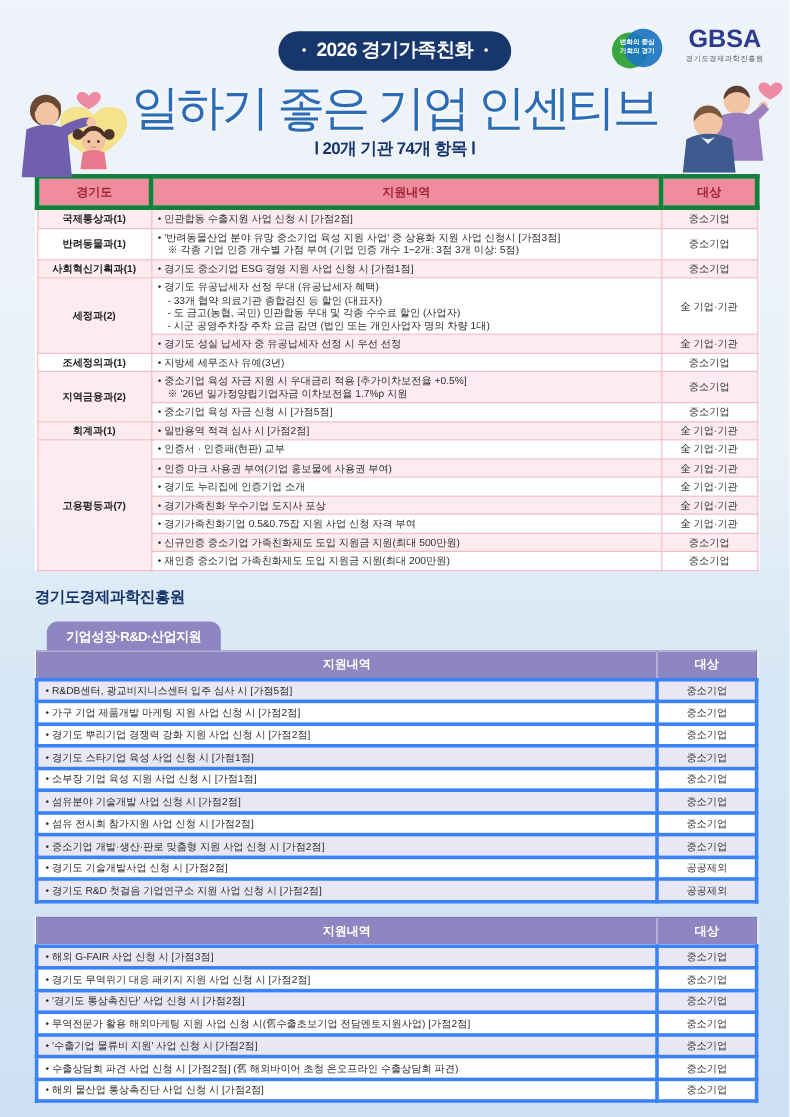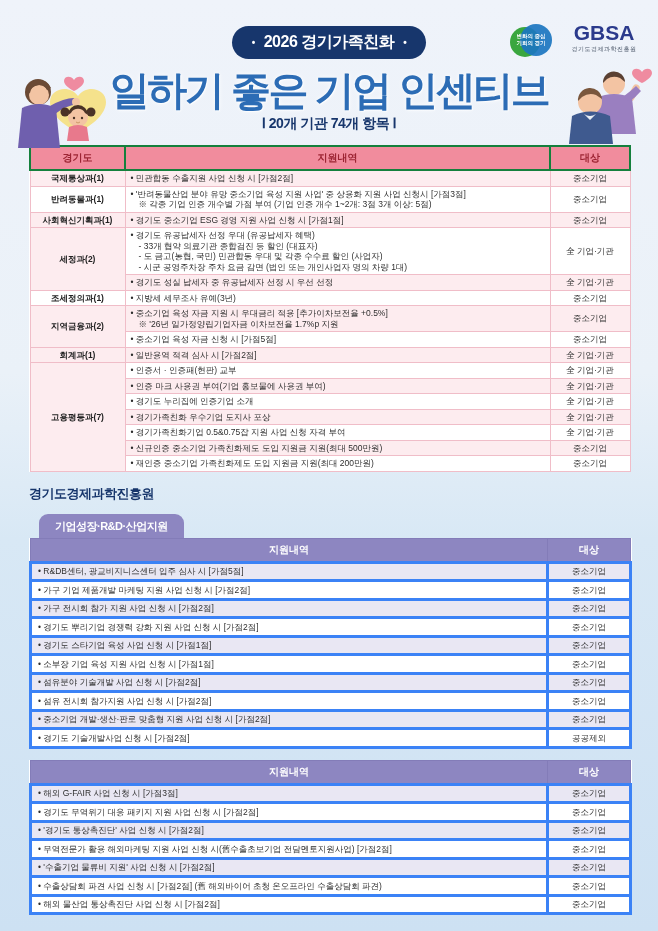--- a/index.html
+++ b/index.html
@@ -7,39 +7,39 @@
     position:relative;width:658px;height:931px;overflow:hidden;
     font-family:"Liberation Sans",sans-serif;
     background:linear-gradient(180deg,#eff3fa 0%,#eaf1f8 40%,#d8e8f5 58%,#cde1f3 100%);
   }
   .content{width:600px;margin:0 auto;position:relative;}
   
   .hdr{padding-top:26px;text-align:center;position:relative;}
   .badge{display:inline-flex;align-items:center;gap:9px;background:#17366c;color:#fff;
     border-radius:22px;padding:6px 20px;font-size:16px;font-weight:bold;letter-spacing:-0.5px;}
   .badge .dot{font-size:10px;line-height:1;}
-  .title{margin:9px 0 3px;font-size:40px;line-height:44px;font-weight:bold;color:#2c6cb5;
+  .title{margin:9px 0 3px;font-size:40px;line-height:44px;font-weight:normal;color:#2c6cb5;
     letter-spacing:-2.5px;text-shadow:0 0 5px rgba(255,255,255,.9),1px 1px 0 rgba(255,255,255,.7);}
   .subtitle{font-size:14px;font-weight:bold;color:#17366c;margin-bottom:12px;letter-spacing:-0.5px;text-align:center;}
   
   .gbsa{position:absolute;top:22px;right:10px;width:88px;text-align:center;}
   .gbsa .word{font-size:21px;font-weight:bold;color:#2b3a8c;letter-spacing:0px;line-height:22px;}
   .gbsa .cap{font-size:6px;color:#4a5668;letter-spacing:0.5px;margin-top:1px;}
   .seal{position:absolute;top:24px;right:106px;width:42px;height:40px;}
   .seal .c1{position:absolute;left:0;top:3px;width:30px;height:30px;border-radius:50%;background:#3aa63f;}
   .seal .c2{position:absolute;right:0;top:0;width:32px;height:32px;border-radius:50%;background:#1c76c0;opacity:.92;}
   .seal .txt{position:absolute;left:0;top:9px;width:42px;text-align:center;color:#fff;font-size:5.5px;font-weight:bold;line-height:7px;z-index:2;}
   .illu{position:absolute;z-index:1;}
   .illu-left{left:12px;top:70px;}
   .illu-right{right:0px;top:64px;}
   
   table{border-collapse:collapse;table-layout:fixed;width:600px;background:#fff;}
   td,th{overflow:hidden;}
   
-  .t1 th{background:#f18c9d;color:#9c2433;font-size:10px;font-weight:bold;padding:4px 0;border:2px solid #15803d;}
+  .t1 th{background:#f18c9d;color:#9c2433;font-size:10px;font-weight:bold;padding:4px 0;border:4px solid #15803d;}
   .t1 td{border:1px solid #f0bdc8;font-size:8.5px;color:#2e2e2e;padding:2px 5px;line-height:10.5px;vertical-align:middle;background:transparent;}
   .t1 tr.odd{background:#fdecef;}
   .t1 tr.even{background:#ffffff;}
   .t1 td.dept{text-align:center;font-weight:bold;color:#222;padding:2px 2px;}
   .t1 td.dept.span{background:#fdecef;}
   .t1 td.target{text-align:center;color:#333;}
   .cl .sub{padding-left:8px;}
   
   .agency-title{font-size:13px;font-weight:bold;color:#16356b;margin:13px 0 6px;text-align:left;letter-spacing:-0.5px;}
   .tab{display:inline-block;background:#8d86c1;color:#fff;font-weight:bold;font-size:11px;
@@ -257,24 +257,20 @@
         </thead>
         <tbody>
             <tr class="odd">
               <td class="cl">• R&amp;DB센터, 광교비지니스센터 입주 심사 시 [가점5점]</td>
               <td class="target">중소기업</td>
             </tr>
             <tr class="even">
               <td class="cl">• 가구 기업 제품개발 마케팅 지원 사업 신청 시 [가점2점]</td>
               <td class="target">중소기업</td>
             </tr>
-            <tr class="odd">
-              <td class="cl">• 가구 전시회 참가 지원 사업 신청 시 [가점2점]</td>
-              <td class="target">중소기업</td>
-            </tr>
             <tr class="even">
               <td class="cl">• 경기도 뿌리기업 경쟁력 강화 지원 사업 신청 시 [가점2점]</td>
               <td class="target">중소기업</td>
             </tr>
             <tr class="odd">
               <td class="cl">• 경기도 스타기업 육성 사업 신청 시 [가점1점]</td>
               <td class="target">중소기업</td>
             </tr>
             <tr class="even">
               <td class="cl">• 소부장 기업 육성 지원 사업 신청 시 [가점1점]</td>
@@ -287,20 +283,24 @@
             <tr class="even">
               <td class="cl">• 섬유 전시회 참가지원 사업 신청 시 [가점2점]</td>
               <td class="target">중소기업</td>
             </tr>
             <tr class="odd">
               <td class="cl">• 중소기업 개발·생산·판로 맞춤형 지원 사업 신청 시 [가점2점]</td>
               <td class="target">중소기업</td>
             </tr>
             <tr class="even">
               <td class="cl">• 경기도 기술개발사업 신청 시 [가점2점]</td>
+              <td class="target">공공제외</td>
+            </tr>
+            <tr class="odd">
+              <td class="cl">• 경기도 R&amp;D 첫걸음 기업연구소 지원 사업 신청 시 [가점2점]</td>
               <td class="target">공공제외</td>
             </tr>
           </tbody>
       </table>
     </div>
 
     <div class="agency-block">
       <table class="t2">
         <colgroup>
             <col style="width:517px">

